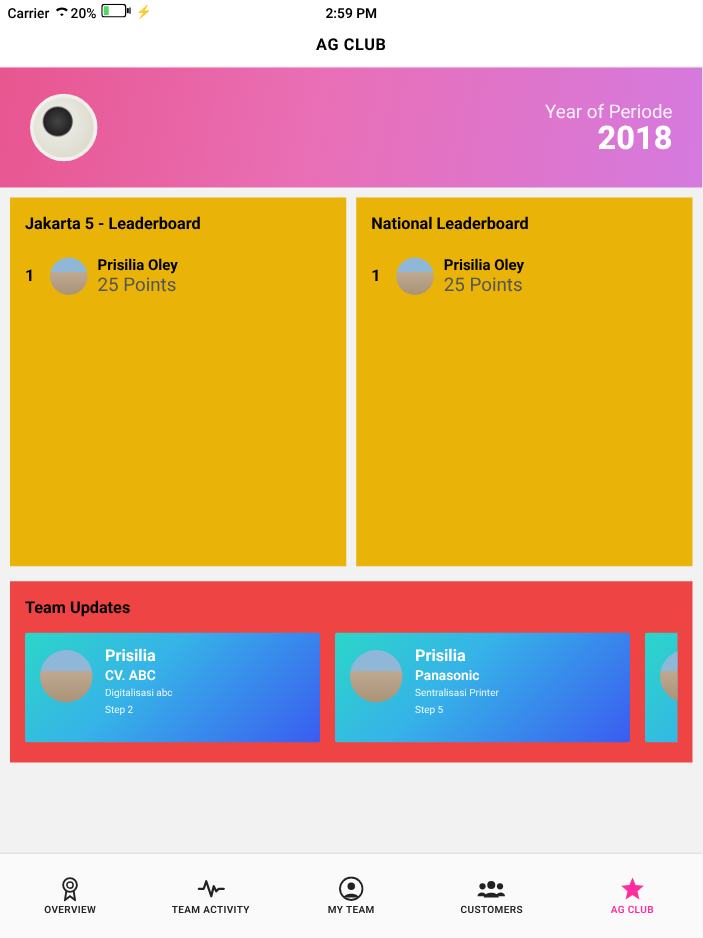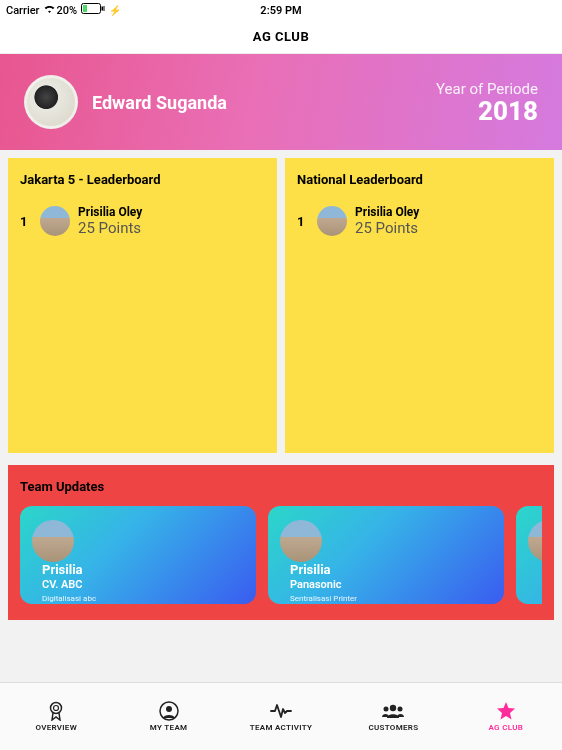--- a/index.html
+++ b/index.html
@@ -20,33 +20,33 @@
 .avatar { width: 54px; height: 54px; border-radius: 50%; background: radial-gradient(circle at 40% 40%, #444 0%, #222 28%, #e8e8e0 30%, #d8d4c4 100%); border: 3px solid rgba(255,255,255,0.5); flex-shrink: 0; }
 .header-text { margin-left: 14px; flex: 1; }
 .header-name { font-size: 18px; font-weight: 700; }
 .header-role { font-size: 12px; opacity: 0.9; margin-top: 2px; }
 .header-year { text-align: right; }
 .header-year-label { font-size: 15px; opacity: 0.9; }
 .header-year-value { font-size: 26px; font-weight: 800; line-height: 1; }
 
 
 .leaderboards { display: flex; gap: 8px; padding: 8px; }
-.leaderboard { flex: 1; background: #fde047; height: 295px; padding: 14px 12px; }
+.leaderboard { flex: 1; background: #eab308; height: 295px; padding: 14px 12px; }
 .leaderboard-title { font-size: 13px; font-weight: 700; margin-bottom: 18px; }
 .lb-entry { display: flex; align-items: center; gap: 8px; }
 .lb-rank { font-size: 13px; font-weight: 700; width: 12px; }
 .lb-avatar { width: 30px; height: 30px; border-radius: 50%; background: linear-gradient(to bottom, #8fb8d8 0%, #8fb8d8 40%, #bfa890 40%, #a89478 100%); flex-shrink: 0; }
 .lb-name { font-size: 12px; font-weight: 700; }
 .lb-points { font-size: 15px; color: #555; }
 
 
 .updates-section { margin: 4px 8px 0 8px; background: #ef4444; padding: 14px 12px 16px 12px; }
 .updates-title { font-size: 13px; font-weight: 700; margin-bottom: 12px; }
 .updates-row { display: flex; gap: 12px; overflow: hidden; }
-.update-card { width: 236px; height: 98px; border-radius: 12px; background: linear-gradient(135deg, #2bd6c9 0%, #36b3e8 40%, #3a5cf0 100%); display: flex; align-items: flex-start; padding: 12px; color: #fff; flex-shrink: 0; flex-direction: column; }
+.update-card { width: 236px; height: 88px; border-radius: 2px; background: linear-gradient(135deg, #2bd6c9 0%, #36b3e8 40%, #3a5cf0 100%); display: flex; align-items: flex-start; padding: 12px; color: #fff; flex-shrink: 0; }
 .update-avatar { width: 42px; height: 42px; border-radius: 50%; background: linear-gradient(to bottom, #8fb8d8 0%, #8fb8d8 40%, #bfa890 40%, #a89478 100%); flex-shrink: 0; margin-top: 2px; }
 .update-text { margin-left: 10px; }
 .update-name { font-size: 13px; font-weight: 700; }
 .update-company { font-size: 11px; font-weight: 600; margin-top: 1px; }
 .update-detail { font-size: 8px; opacity: 0.9; margin-top: 3px; line-height: 1.2; }
 .update-step { font-size: 8px; opacity: 0.9; margin-top: 3px; }
 
 
 .tab-bar { position: absolute; bottom: 0; left: 0; right: 0; height: 68px; background: #fafafa; border-top: 1px solid #ddd; display: flex; }
 .tab { flex: 1; display: flex; flex-direction: column; align-items: center; justify-content: center; gap: 2px; color: #222; cursor: pointer; }
@@ -79,21 +79,20 @@
     </span>
     <span style="font-size:10px;">⚡</span>
   </div>
 </div>
 
 <div class="nav-title">AG CLUB</div>
 
 <div class="header-card">
   <div class="avatar"></div>
   <div class="header-text">
-    <div class="header-name">Edward Suganda</div>
   </div>
   <div class="header-year">
     <div class="header-year-label">Year of Periode</div>
     <div class="header-year-value">2018</div>
   </div>
 </div>
 
 <div class="leaderboards">
   <div class="leaderboard">
     <div class="leaderboard-title">Jakarta 5 - Leaderboard</div>
@@ -155,35 +154,35 @@
       <svg width="18" height="20" viewBox="0 0 18 20">
           <circle cx="9" cy="7" r="5.5" fill="none" stroke="#222" stroke-width="1.5"></circle>
           <circle cx="9" cy="7" r="2.5" fill="none" stroke="#222" stroke-width="1.2"></circle>
           <path d="M6 12 L5 19 L9 16 L13 19 L12 12" fill="none" stroke="#222" stroke-width="1.5"></path>
         </svg>
     </div>
     <div class="tab-label">OVERVIEW</div>
   </div>
   <div class="tab">
     <div class="tab-icon">
+      <svg width="22" height="18" viewBox="0 0 22 18">
+          <path d="M1 9 L5 9 L7 3 L11 15 L13 7 L15 11 L17 9 L21 9" fill="none" stroke="#222" stroke-width="1.8" stroke-linejoin="round" stroke-linecap="round"></path>
+        </svg>
+    </div>
+    <div class="tab-label">TEAM ACTIVITY</div>
+  </div>
+  <div class="tab">
+    <div class="tab-icon">
       <svg width="20" height="20" viewBox="0 0 20 20">
           <circle cx="10" cy="10" r="9" fill="none" stroke="#222" stroke-width="1.5"></circle>
           <circle cx="10" cy="8" r="3" fill="#222"></circle>
           <path d="M4 17 C5 13 15 13 16 17" fill="#222"></path>
         </svg>
     </div>
     <div class="tab-label">MY TEAM</div>
-  </div>
-  <div class="tab">
-    <div class="tab-icon">
-      <svg width="22" height="18" viewBox="0 0 22 18">
-          <path d="M1 9 L5 9 L7 3 L11 15 L13 7 L15 11 L17 9 L21 9" fill="none" stroke="#222" stroke-width="1.8" stroke-linejoin="round" stroke-linecap="round"></path>
-        </svg>
-    </div>
-    <div class="tab-label">TEAM ACTIVITY</div>
   </div>
   <div class="tab">
     <div class="tab-icon">
       <svg width="24" height="18" viewBox="0 0 24 18">
           <circle cx="12" cy="6" r="3.2" fill="#222"></circle>
           <circle cx="5" cy="7" r="2.5" fill="#222"></circle>
           <circle cx="19" cy="7" r="2.5" fill="#222"></circle>
           <path d="M6 16 C6 11 18 11 18 16 Z" fill="#222"></path>
           <path d="M1 15 C1 11 8 11 8 15 Z" fill="#222"></path>
           <path d="M16 15 C16 11 23 11 23 15 Z" fill="#222"></path>

